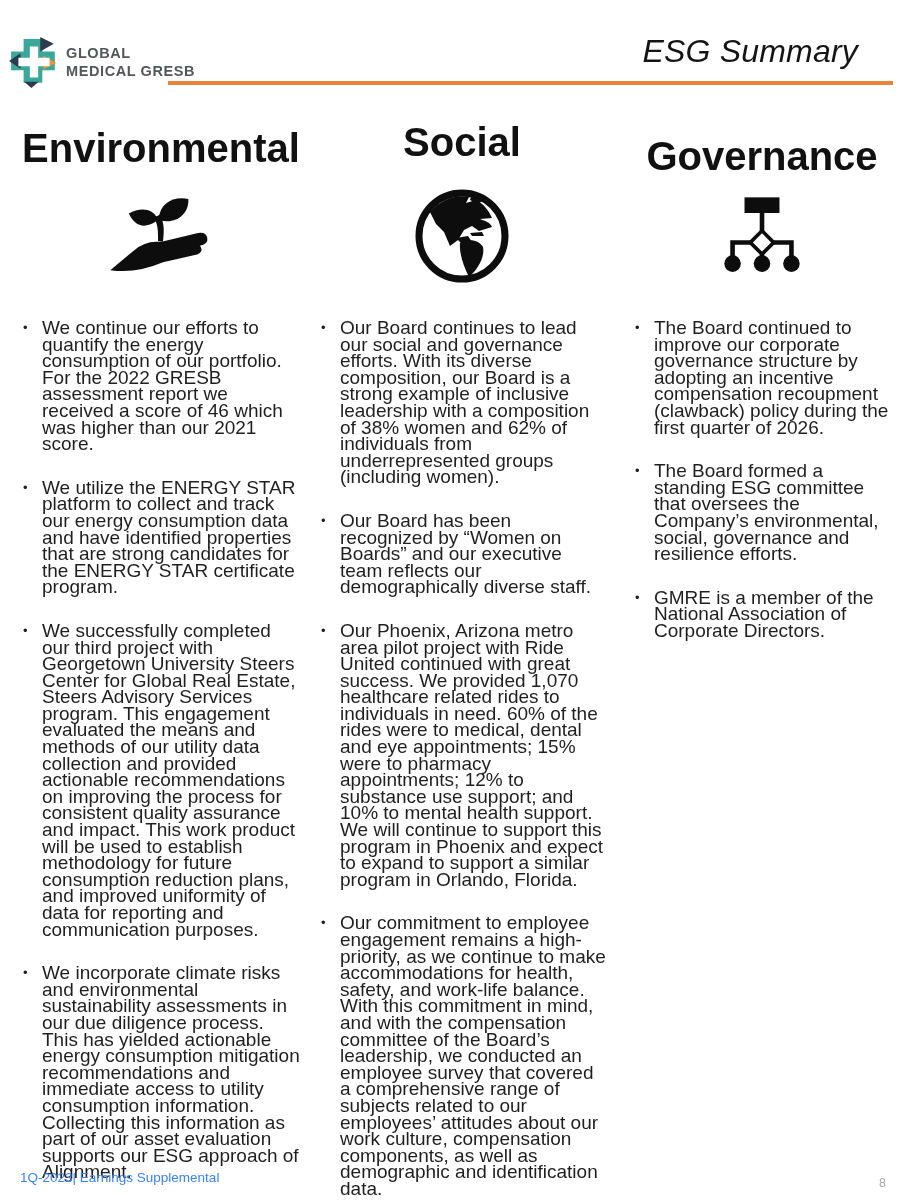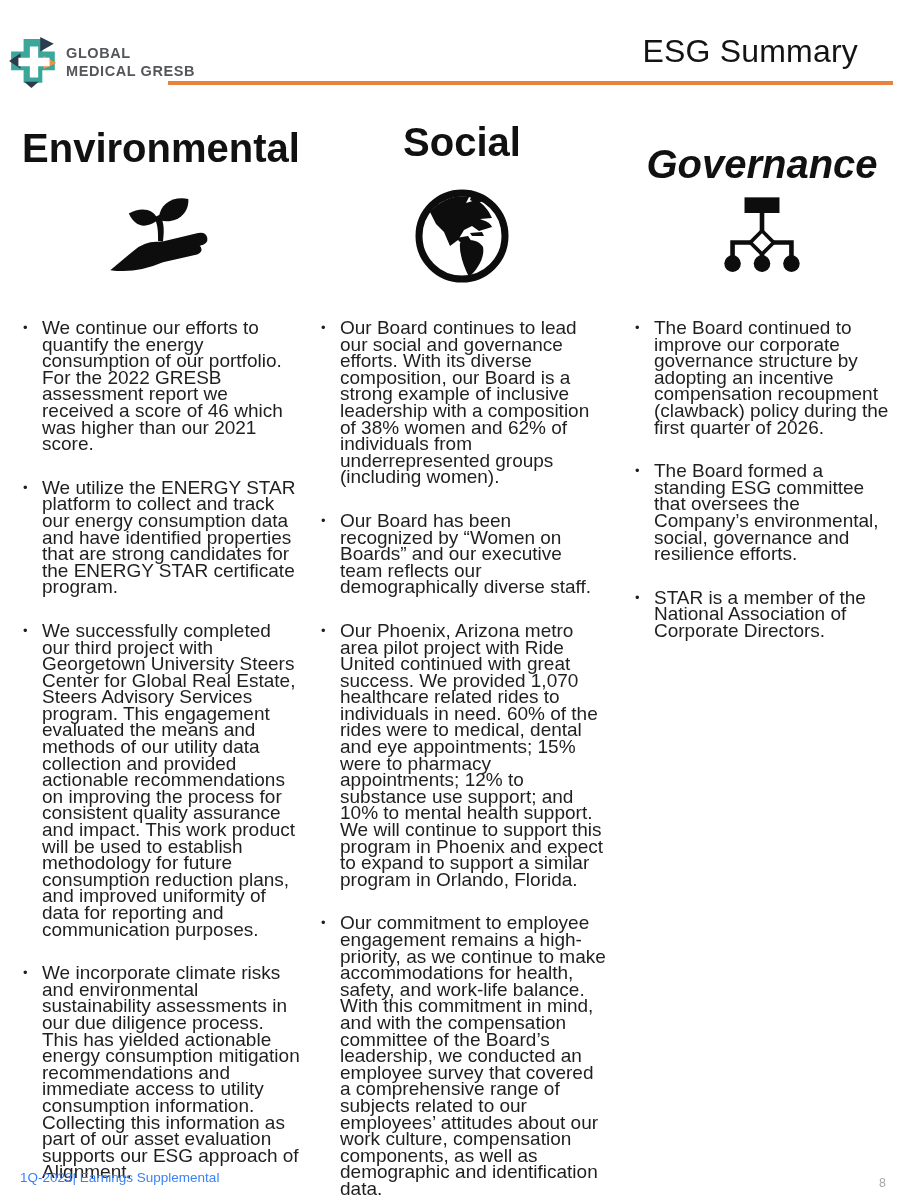--- a/index.html
+++ b/index.html
@@ -16,38 +16,39 @@
   .logo-box { position:absolute; left:8px; top:36px; width:52px; height:52px; }
   .logo-text {
     position:absolute; left:66px; top:44px;
     font-size:14.5px; font-weight:700; letter-spacing:.6px;
     color:#54565a; line-height:18px; white-space:nowrap;
   }
   .page-title {
     position:absolute; top:33px; right:42px;
     font-size:32px; font-weight:400; color:#141414;
     letter-spacing:.2px;
+    font-style:italic;
   }
   .title-rule {
     position:absolute; left:168px; top:81px;
     width:725px; height:4px; background:#E8833C;
   }
 
   
   .col { position:absolute; top:126px; }
   .col-env { left:20px;  width:282px; }
   .col-soc { left:318px; width:288px; }
   .col-gov { left:632px; width:260px; }
 
   .col h2 {
     text-align:center; font-size:40px; font-weight:700;
     color:#111; height:52px; line-height:44px; position:relative;
   }
   .col-soc h2 { top:-6px; }
-  .col-gov h2 { top:16px;font-style:italic; }
+  .col-gov h2 { top:8px; }
 
   .icon-box {
     height:116px; display:flex; align-items:center; justify-content:center;
   }
 
   .col ul { list-style:none; margin-top:26px; }
   .col li {
     position:relative; padding-left:22px; margin-bottom:27px;
     font-size:19px; line-height:16.6px; color:#1f1f1f;
     text-align:left;
@@ -157,18 +158,18 @@
       <rect x="31" y="3" width="38" height="17" fill="#0d0d0d"></rect>
       <rect x="41" y="43" width="18" height="18" transform="rotate(45 50 52)" fill="#ffffff" stroke="#0d0d0d" stroke-width="4"></rect>
       <circle cx="18" cy="75" r="9" fill="#0d0d0d"></circle>
       <circle cx="50" cy="75" r="9" fill="#0d0d0d"></circle>
       <circle cx="82" cy="75" r="9" fill="#0d0d0d"></circle>
     </svg>
   </div>
   <ul>
       <li>The Board continued to improve our corporate governance structure by adopting an incentive compensation recoupment (clawback) policy during the first quarter of 2026.</li>
       <li>The Board formed a standing ESG committee that oversees the Company’s environmental, social, governance and resilience efforts.</li>
-      <li>STAR is a member of the National Association of Corporate Directors.</li>
+      <li>GMRE is a member of the National Association of Corporate Directors.</li>
     </ul>
 </section>
 
 <div class="footer-left">1Q-2023| Earnings Supplemental</div>
 <div class="page-number">8</div>
 
 </body></html>

